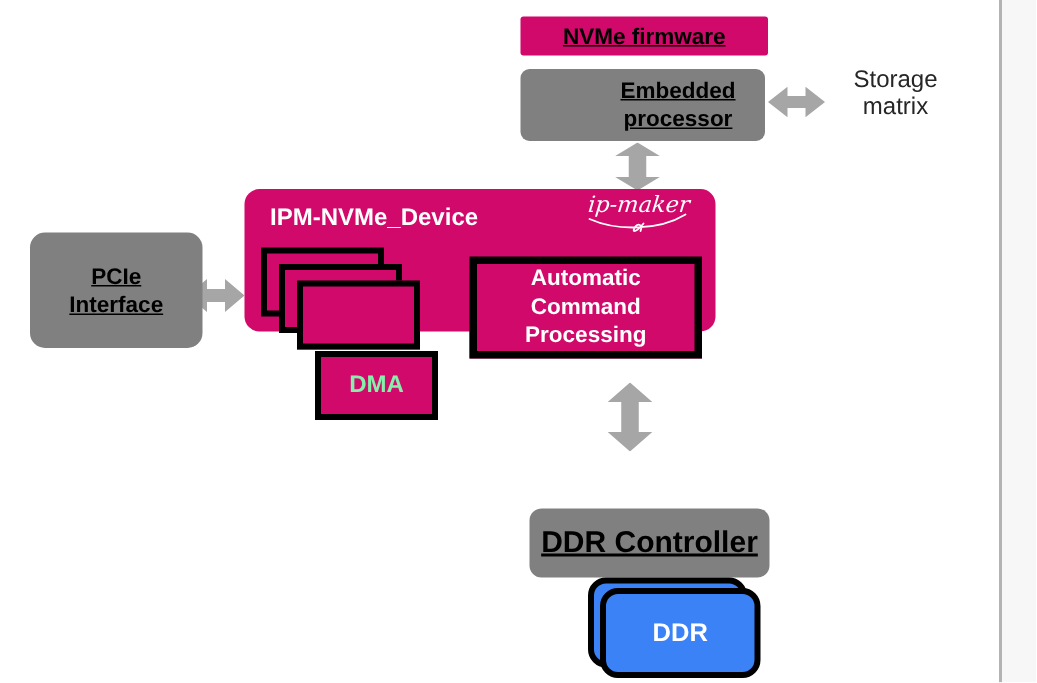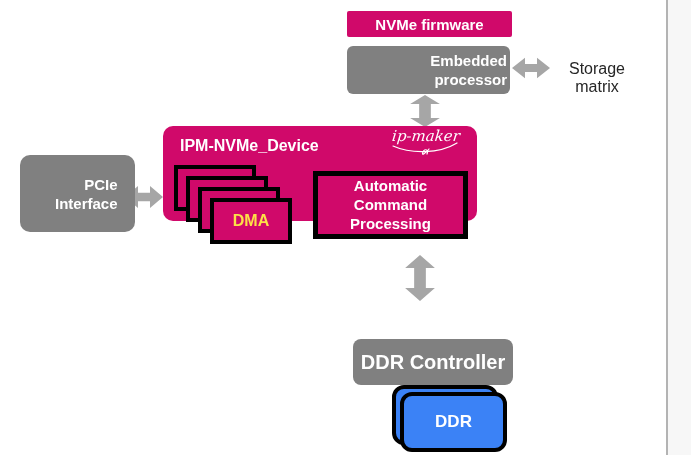--- a/index.html
+++ b/index.html
@@ -20,23 +20,24 @@
     width: 25px; height: 455px;
     background: #f7f7f7;
     border-left: 2px solid #b3b3b3;
   }
 
   .box {
     position: absolute;
     display: flex;
     align-items: center;
     justify-content: center;
-    text-align: right;
-    color: #ffffff;
-    font-weight: bold;
+    text-align: center;
+    color: #000000;
+    font-weight: bold;
+    text-decoration: underline;
   }
 
   .gray-box { background: #808080; }
 
   .nvme-firmware {
     left: 347px; top: 11px; width: 165px; height: 26px;
     background: #d0096a;
     border-radius: 2px;
     font-size: 15px;
   }
@@ -45,21 +46,21 @@
     left: 347px; top: 46px; width: 163px; height: 48px;
     border-radius: 6px;
     font-size: 15px;
     line-height: 19px;
     padding-left: 47px;
   }
   .embedded-processor span { display: inline-block; width: 110px; }
 
   .storage-matrix {
     position: absolute;
-    left: 553px; top: 60px; width: 88px;
+    left: 553px; top: 45px; width: 88px;
     color: #262626;
     font-size: 16px;
     line-height: 18px;
     text-align: center;
   }
 
   .pcie-interface {
     left: 20px; top: 155px; width: 115px; height: 77px;
     border-radius: 10px;
     font-size: 15px;
@@ -103,23 +104,24 @@
   .dma-rect {
     position: absolute;
     width: 82px; height: 46px;
     background: #d0096a;
     border: 4px solid #000000;
   }
   .dma-front {
     display: flex;
     align-items: center;
     justify-content: center;
-    color: #fde047;
+    color: #86efac;
     font-weight: bold;
     font-size: 16px;
+    margin-top: 36px;
   }
 
   .acp-box {
     position: absolute;
     left: 150px; top: 45px; width: 155px; height: 68px;
     background: #d0096a;
     border: 5px solid #000000;
     display: flex;
     align-items: flex-start;
     justify-content: center;

